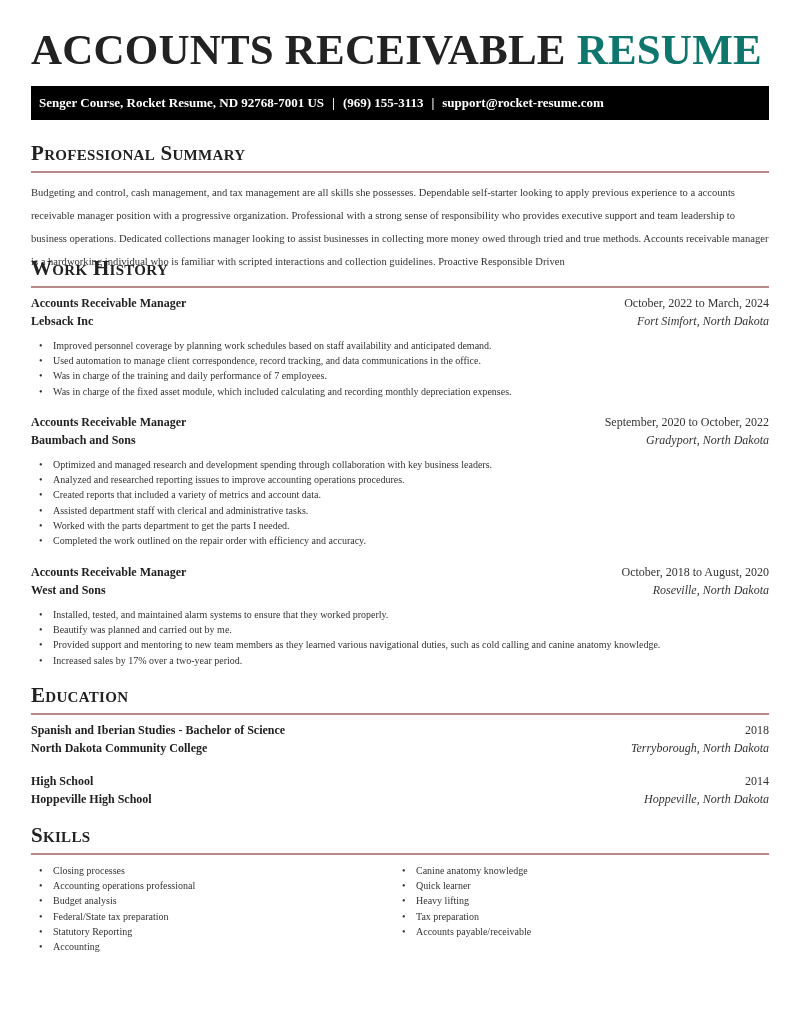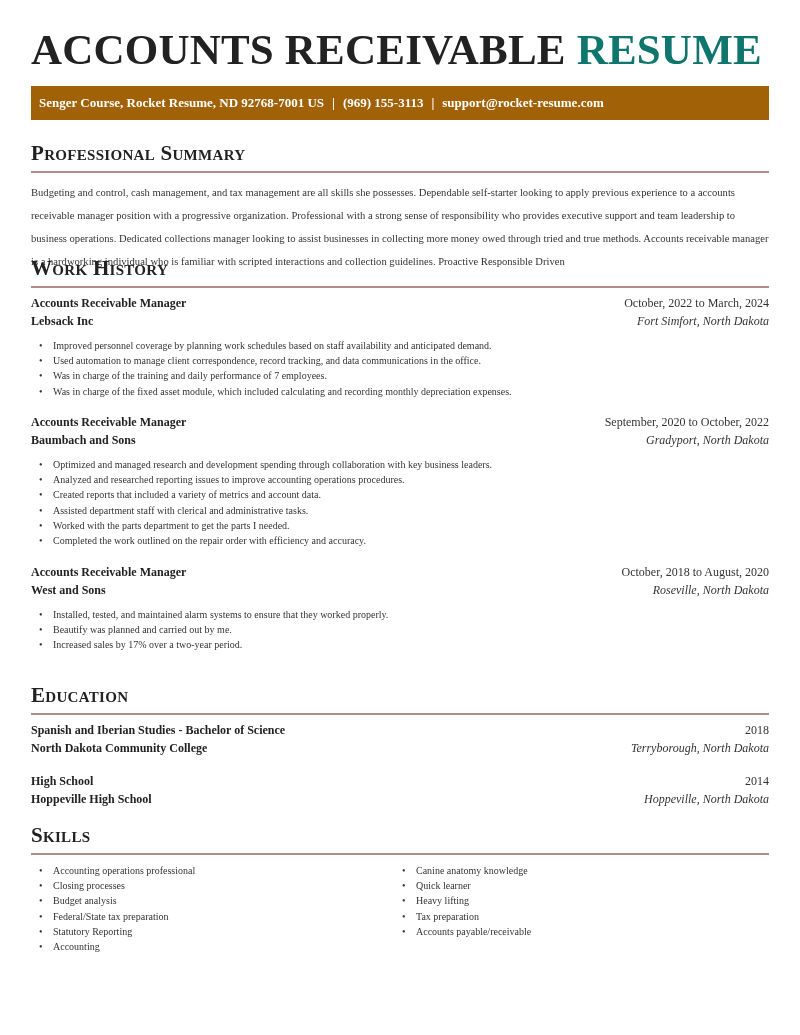--- a/index.html
+++ b/index.html
@@ -14,21 +14,21 @@
 
     .title {
       position: absolute; top: 28px; left: 0;
       font-size: 43px; font-weight: bold; letter-spacing: 0.2px;
       color: #222222; white-space: nowrap; line-height: 1;
     }
     .title .accent { color: #0f766e; }
 
     .contact-bar {
       position: absolute; top: 86px; left: 0; width: 738px; height: 34px;
-      background: #a16207; color: #ffffff;
+      background: #000000; color: #ffffff;
       font-size: 13px; font-weight: bold;
       display: flex; align-items: center; padding-left: 8px;
       white-space: nowrap;
     }
     .contact-bar .sep { margin: 0 8px; }
 
     .section { position: absolute; left: 0; width: 738px; }
     .section-title {
       font-size: 21px; font-weight: bold; font-variant: small-caps;
       letter-spacing: 0.3px; color: #222222; line-height: 1; height: 24px;
@@ -128,20 +128,21 @@
       <span class="l">Accounts Receivable Manager</span>
       <span class="r">October, 2018 to August, 2020</span>
     </div>
     <div class="row">
       <span class="l">West and Sons</span>
       <span class="r it">Roseville, North Dakota</span>
     </div>
     <ul class="bullets">
       <li>Installed, tested, and maintained alarm systems to ensure that they worked properly.</li>
       <li>Beautify was planned and carried out by me.</li>
+      <li>Provided support and mentoring to new team members as they learned various navigational duties, such as cold calling and canine anatomy knowledge.</li>
       <li>Increased sales by 17% over a two-year period.</li>
     </ul>
   </div>
 
   <section class="section" style="top:685px;">
     <h2 class="section-title">Education</h2>
     <div class="rule"></div>
   </section>
 
   <div class="entry" style="top:723px;">
@@ -164,22 +165,22 @@
       <span class="l">Hoppeville High School</span>
       <span class="r it">Hoppeville, North Dakota</span>
     </div>
   </div>
 
   <section class="section" style="top:825px;">
     <h2 class="section-title">Skills</h2>
     <div class="rule"></div>
     <div class="skills">
       <ul class="bullets" style="margin-top:0;">
+        <li>Closing processes</li>
         <li>Accounting operations professional</li>
-        <li>Closing processes</li>
         <li>Budget analysis</li>
         <li>Federal/State tax preparation</li>
         <li>Statutory Reporting</li>
         <li>Accounting</li>
       </ul>
       <ul class="bullets" style="margin-top:0;">
         <li>Canine anatomy knowledge</li>
         <li>Quick learner</li>
         <li>Heavy lifting</li>
         <li>Tax preparation</li>

